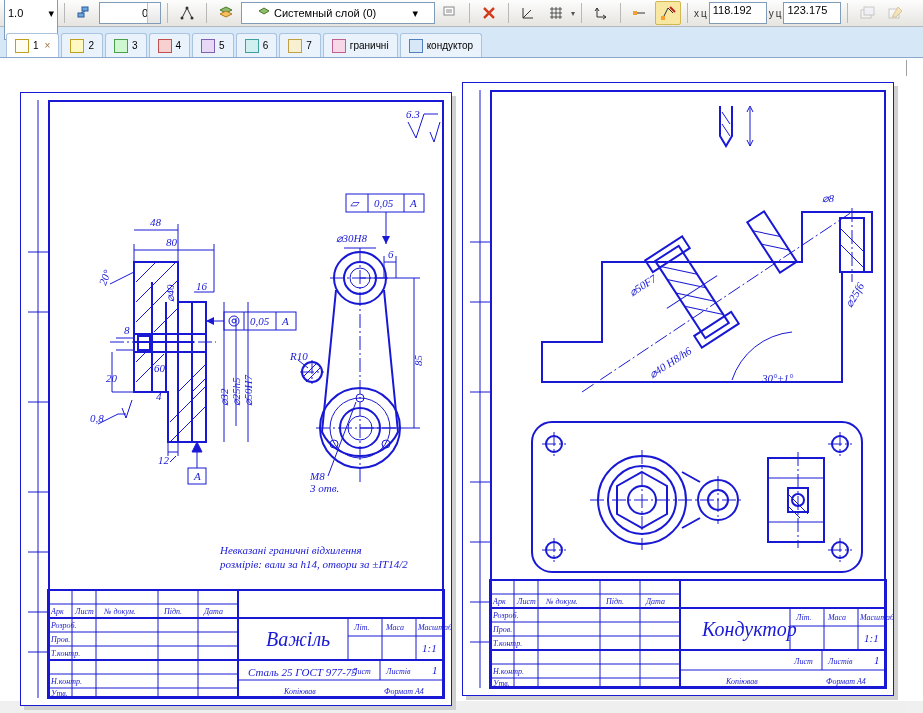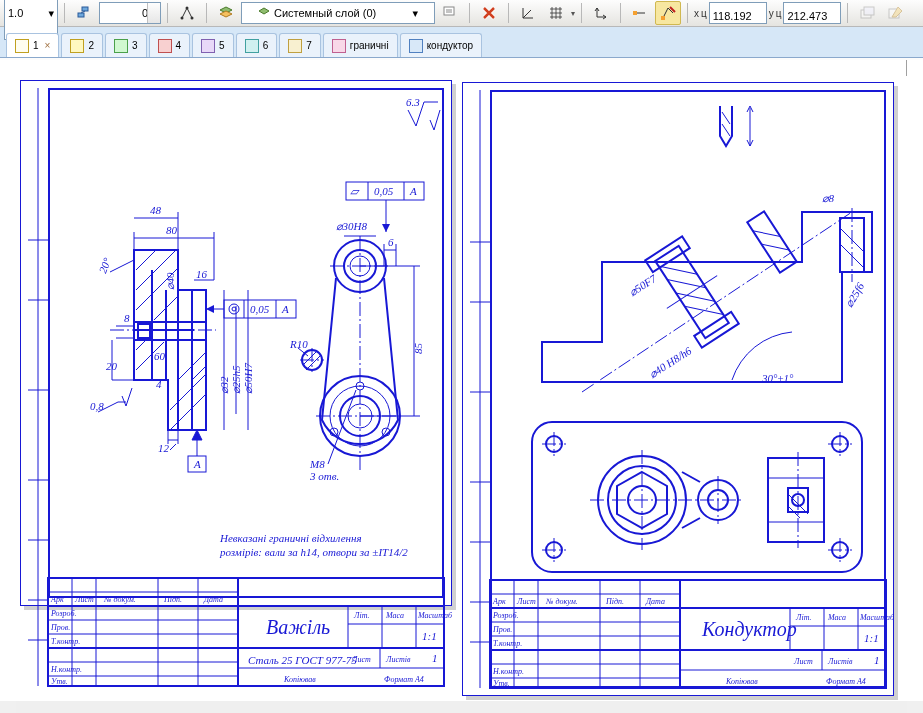--- a/index.html
+++ b/index.html
@@ -3,21 +3,21 @@
 <meta charset="utf-8">
 <style>
   html,body{margin:0;padding:0;font-family:Tahoma,Arial,sans-serif;font-size:11px;background:#ece9d8;width:923px;height:713px;overflow:hidden}
   .toolbar{display:flex;align-items:center;height:26px;background:linear-gradient(#fdfdfd,#e5e4e0);border-bottom:1px solid #b8b8b8;padding:0 4px;gap:2px}
   .tbtn{width:24px;height:22px;display:flex;align-items:center;justify-content:center;border:1px solid transparent;border-radius:2px}
   .sep{width:1px;height:20px;background:#b8b8b8;margin:0 4px}
   .lw-combo{width:46px;height:20px;border:1px solid #7f9db9;background:#fff;display:flex;align-items:center;padding:16px 3px;font-size:11px;justify-content:space-between}
   .spin{width:48px;height:20px;border:1px solid #7f9db9;background:#fff;display:flex;align-items:center;justify-content:flex-end;padding-right:12px;position:relative;font-size:11px}
   .spin::after{content:"";position:absolute;right:0;top:0;width:12px;height:100%;border-left:1px solid #c0c0c0;background:linear-gradient(#fdfdfd,#e6e6e6)}
   .layer-combo{height:20px;border:1px solid #7f9db9;background:#fff;display:flex;align-items:center;padding:0 16px;gap:4px;font-size:11px}
-  .coord{width:50px;height:18px;border:1px solid #7f9db9;background:#fff;font-size:11px;padding:1px 3px;display:flex;align-items:flex-end}
+  .coord{width:50px;height:18px;border:1px solid #7f9db9;background:#fff;font-size:11px;padding:1px 3px;display:flex;align-items:flex-start}
   .coord-lbl{font-size:10px;color:#333}
   .tabbar{display:flex;align-items:flex-end;height:26px;background:#d6e7f7;border-bottom:1px solid #8aa8cc;padding:4px 6px 0 6px;gap:2px}
   .tab{display:flex;align-items:center;gap:4px;padding:2px 8px;background:#eaf2fb;border:1px solid #a9c3e0;border-bottom:none;border-radius:3px 3px 0 0;font-size:11px;height:19px}
   .tab.active{background:#fff}
   .tab .num{font-size:10px}
   .tab .close{color:#a07040;font-size:10px;margin-left:2px}
   .doc-icon{width:12px;height:12px;display:inline-block}
   .t1{background:#fffdf0;border:1px solid #c0a020}
   .t2{background:#fff8c0;border:1px solid #c0a020}
   .t3{background:#d0f8d0;border:1px solid #4aa04a}
@@ -136,21 +136,21 @@
     </div>
   <div class="sep"></div>
   <span class="coord-lbl">x</span>
   <sub class="coord-lbl">ц</sub>
   <div class="coord">
       <span>118.192</span>
     </div>
   <span class="coord-lbl">y</span>
   <sub class="coord-lbl">ц</sub>
   <div class="coord">
-      <span>212.473</span>
+      <span>123.175</span>
     </div>
   <div class="sep"></div>
   <div class="tbtn" style="opacity:.4">
       <svg width="16" height="16">
         <rect x="2" y="5" width="10" height="8" fill="#fff" stroke="#888"></rect>
         <rect x="5" y="2" width="10" height="8" fill="#eef" stroke="#888"></rect>
       </svg>
     </div>
   <div class="tbtn" style="opacity:.4">
       <svg width="16" height="16">
@@ -200,21 +200,21 @@
     </div>
 </div>
 
 <div class="canvas-area">
   <div class="ruler-v-l"></div>
   <div class="ruler-h"></div>
   <div class="ruler-v-r"></div>
   <div class="scroll-h"></div>
   <div class="canvas">
 
-    <div class="page" style="top:4px;left:4px;width:432px;height:526px">
+    <div class="page" style="top:16px;left:4px;width:432px;height:614px">
       <div class="outer" style="top:0;left:0;right:0;bottom:0"></div>
       <div class="frame" style="top:8px;left:28px;right:8px;bottom:8px"></div>
 
       <svg width="432" height="614" style="position:absolute;top:0;left:0">
         <g fill="none">
 
           <line x1="18" y1="8" x2="18" y2="606" class="blue thin"></line>
           <line x1="8" y1="310" x2="28" y2="310" class="blue thin"></line>
           <line x1="8" y1="220" x2="28" y2="220" class="blue thin"></line>
           <line x1="8" y1="400" x2="28" y2="400" class="blue thin"></line>

